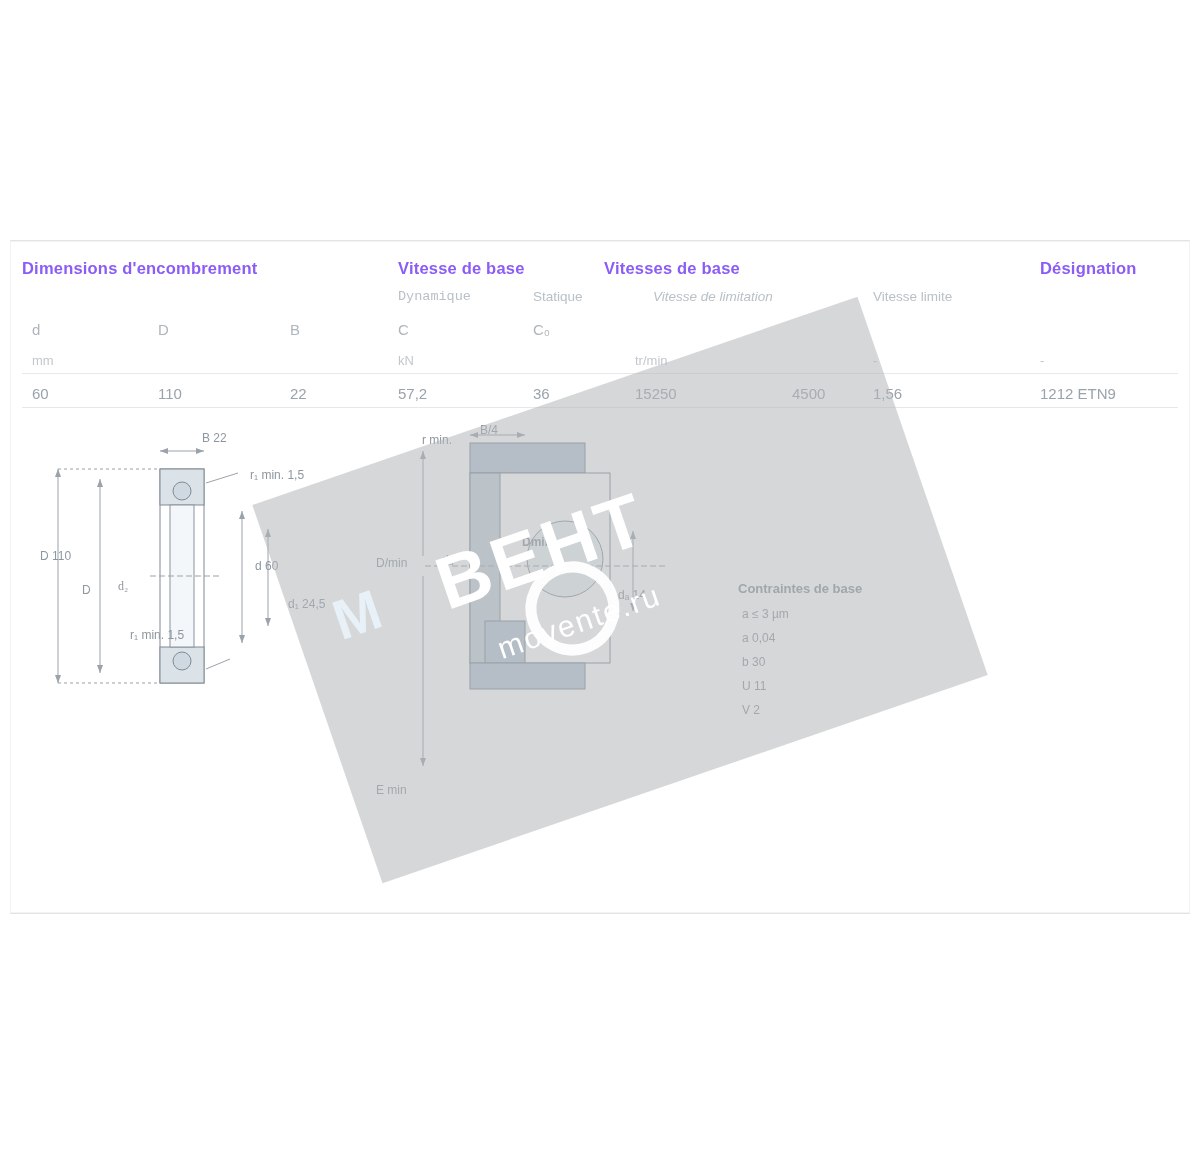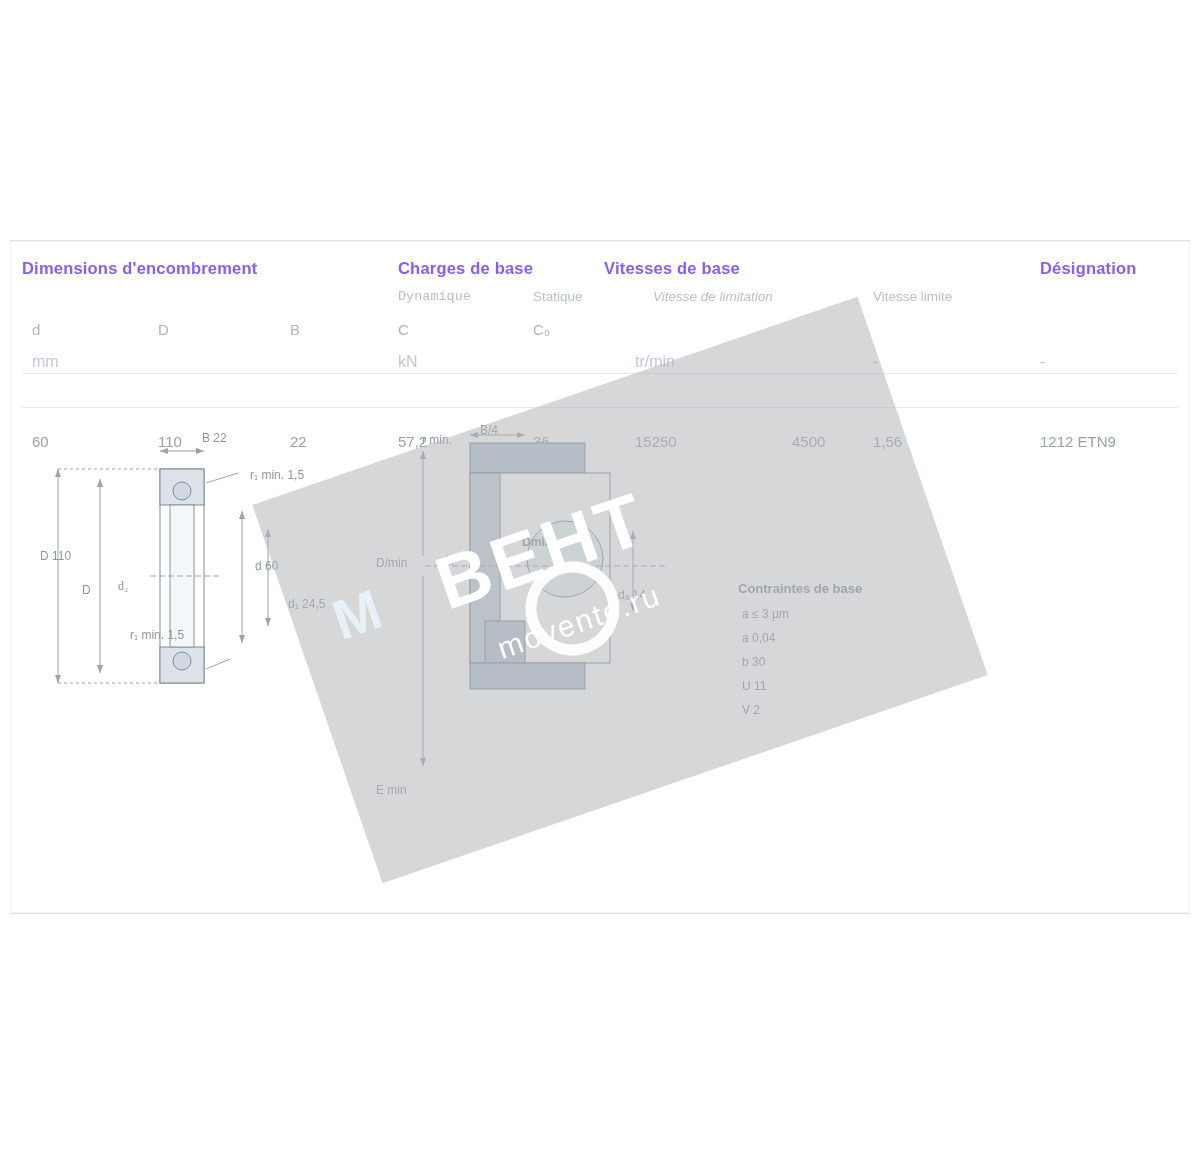--- a/index.html
+++ b/index.html
@@ -57,30 +57,29 @@
     white-space: nowrap;
   }
   .hdr-sym {
     position: absolute;
     font-size: 15px;
     color: #aeb6bd;
     white-space: nowrap;
   }
   .hdr-unit {
     position: absolute;
-    font-size: 16px;
+    font-size: 13px;
     color: #c2c8ce;
     white-space: nowrap;
   }
   .val {
     position: absolute;
     font-size: 15px;
     color: #9aa3ab;
     white-space: nowrap;
-    margin-top: 48px;
   }
 
   .rule {
     position: absolute;
     left: 12px;
     width: 1156px;
     height: 1px;
     background: #e6e8ea;
   }
 
@@ -173,21 +172,21 @@
 </head>
 <body>
 
 <div id="page">
 
   <div id="datasheet">
 
     <div id="spec-table">
 
       <div class="hdr-group" style="left:12px; top:18px;">Dimensions d'encombrement</div>
-      <div class="hdr-group" style="left:388px; top:18px;">Charges de base</div>
+      <div class="hdr-group" style="left:388px; top:18px;">Vitesse de base</div>
       <div class="hdr-group" style="left:594px; top:18px;">Vitesses de base</div>
       <div class="hdr-group" style="left:1030px; top:18px;">Désignation</div>
 
       <div class="hdr-sub" style="left:388px; top:48px;font-family:Liberation Mono, monospace;">Dynamique</div>
       <div class="hdr-sub" style="left:523px; top:48px;">Statique</div>
       <div class="hdr-sub" style="left:643px; top:48px;font-style:italic;">Vitesse de limitation</div>
       <div class="hdr-sub" style="left:863px; top:48px;">Vitesse limite</div>
 
       <div class="hdr-sym" style="left:22px; top:80px;">d</div>
       <div class="hdr-sym" style="left:148px; top:80px;">D</div>

